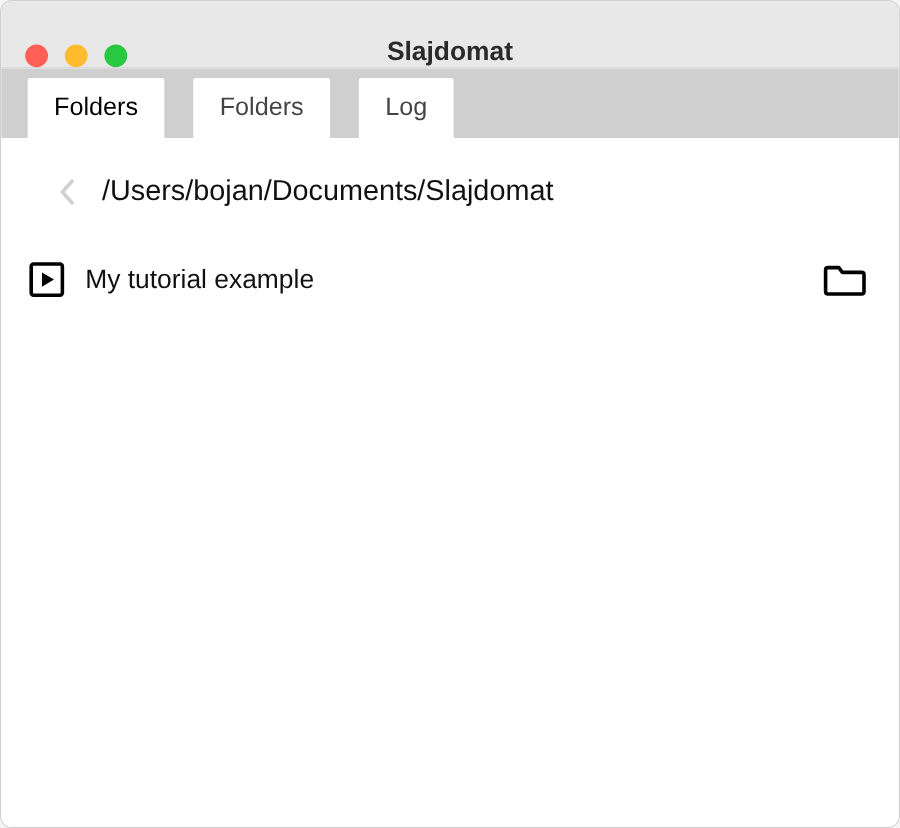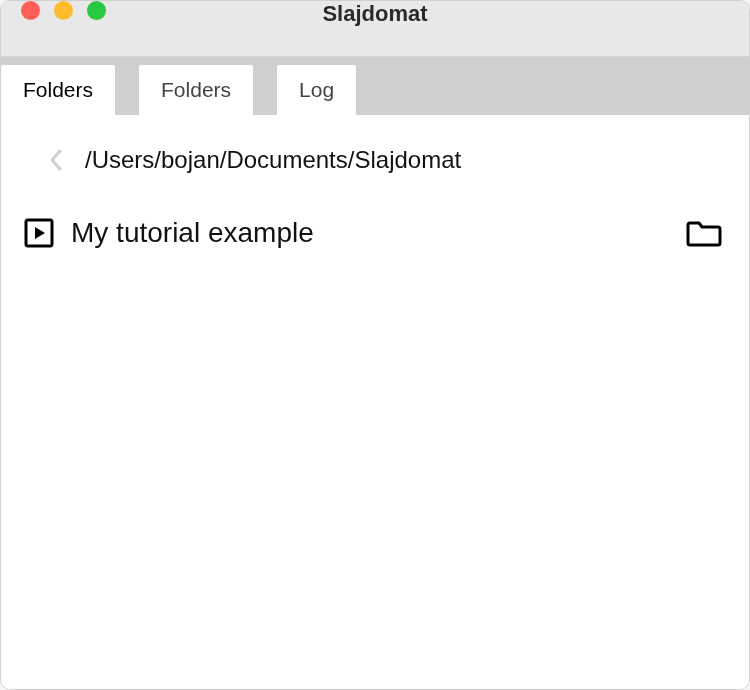--- a/index.html
+++ b/index.html
@@ -21,21 +21,21 @@
       border: 1px solid #d0d0d0;
       border-radius: 10px;
       overflow: hidden;
       display: flex;
       flex-direction: column;
     }
     .titlebar {
       height: 56px;
       background: #e8e8e8;
       display: flex;
-      align-items: flex-start;
+      align-items: flex-end;
       position: relative;
       border-bottom: 1px solid #d6d6d6;
     }
     .traffic-lights {
       display: flex;
       gap: 14px;
       padding-left: 20px;
       position: absolute;
       left: 0;
     }
@@ -52,20 +52,21 @@
       text-align: center;
       font-size: 22px;
       font-weight: 600;
       color: #2a2a2a;
     }
     .tabbar {
       height: 58px;
       background: #cfcfcf;
       display: flex;
       align-items: flex-end;
+      padding-left: 22px;
       gap: 24px;
     }
     .tab {
       height: 50px;
       padding: 0 22px;
       background: #ffffff;
       display: flex;
       align-items: center;
       font-size: 21px;
       color: #444;
@@ -110,21 +111,21 @@
       gap: 16px;
     }
     .play-icon {
       width: 32px;
       height: 32px;
       display: flex;
       align-items: center;
       justify-content: center;
     }
     .item-label {
-      font-size: 28px;
+      font-size: 22px;
       color: #111;
     }
     .spacer { flex: 1; }
     .folder-icon {
       width: 38px;
       height: 32px;
       display: flex;
       align-items: center;
       justify-content: center;
     }

